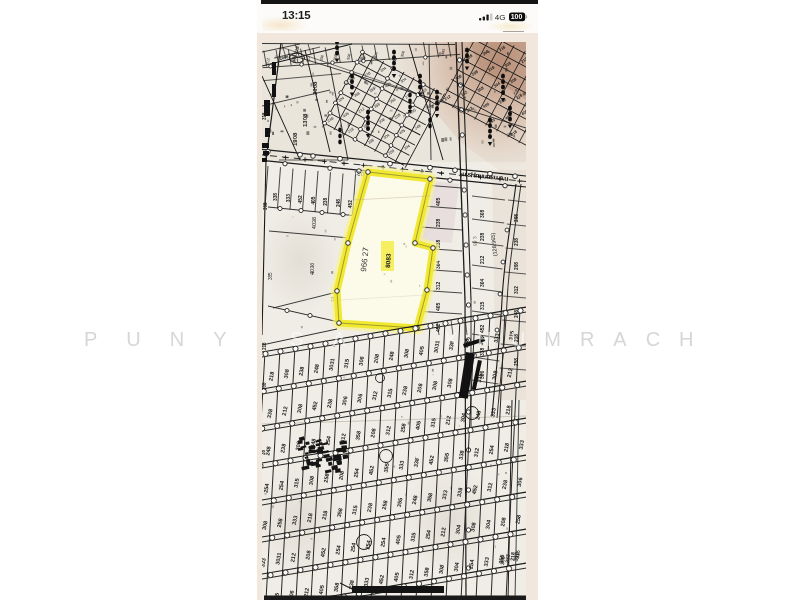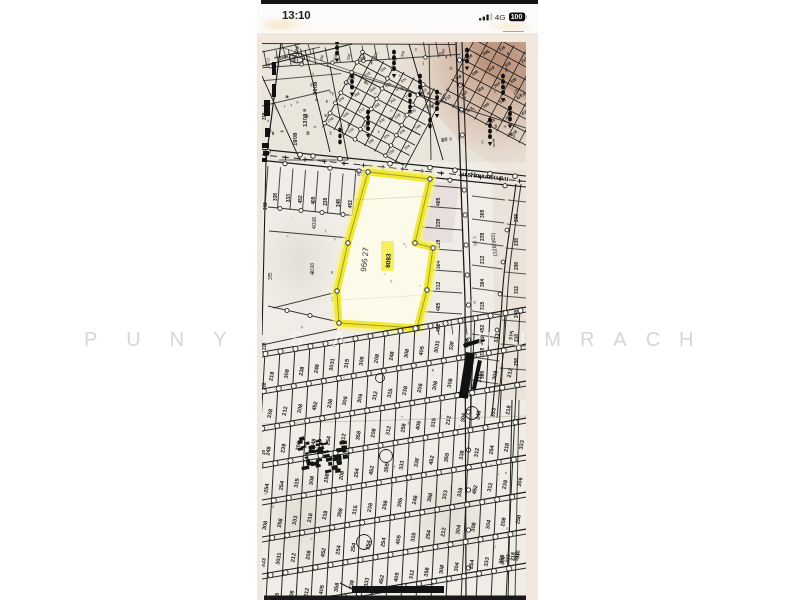--- a/index.html
+++ b/index.html
@@ -1033,21 +1033,21 @@
 <rect x="393.3" y="465.7" width="1.8" height="1.8" fill="#222" opacity="0.34"></rect>
 <rect x="343.2" y="376.5" width="2.1" height="1.8" fill="#222" opacity="0.20"></rect>
 <rect x="497.8" y="473.5" width="1.5" height="1.7" fill="#222" opacity="0.31"></rect>
 <rect x="419.1" y="285.1" width="1.0" height="1.4" fill="#222" opacity="0.38"></rect>
 <rect x="301.3" y="374.8" width="1.3" height="1.4" fill="#222" opacity="0.20"></rect>
 </g>
 </svg>
 
 <div id="topbar"></div>
 
-<div id="time">13:10</div>
+<div id="time">13:15</div>
 
 <svg id="sicons" width="56" height="14">
 
 <rect x="3" y="8" width="2.3" height="2.4" rx="0.7" fill="#1a1a1a"></rect>
 <rect x="6.7" y="6.6" width="2.3" height="3.8" rx="0.7" fill="#1a1a1a"></rect>
 <rect x="10.4" y="4.5" width="2.3" height="5.9" rx="0.7" fill="#1a1a1a"></rect>
 <rect x="14.1" y="3.4" width="2.3" height="7" rx="0.7" fill="#cac6c1"></rect>
 
 <text x="18.8" y="9.8" style="font:400 8px 'Liberation Sans',sans-serif" fill="#1a1a1a">4G</text>
 

